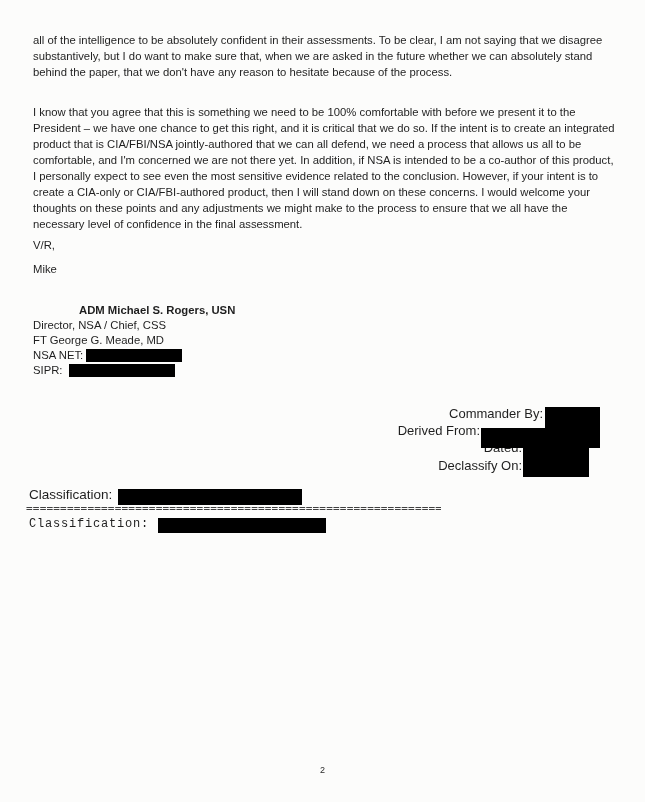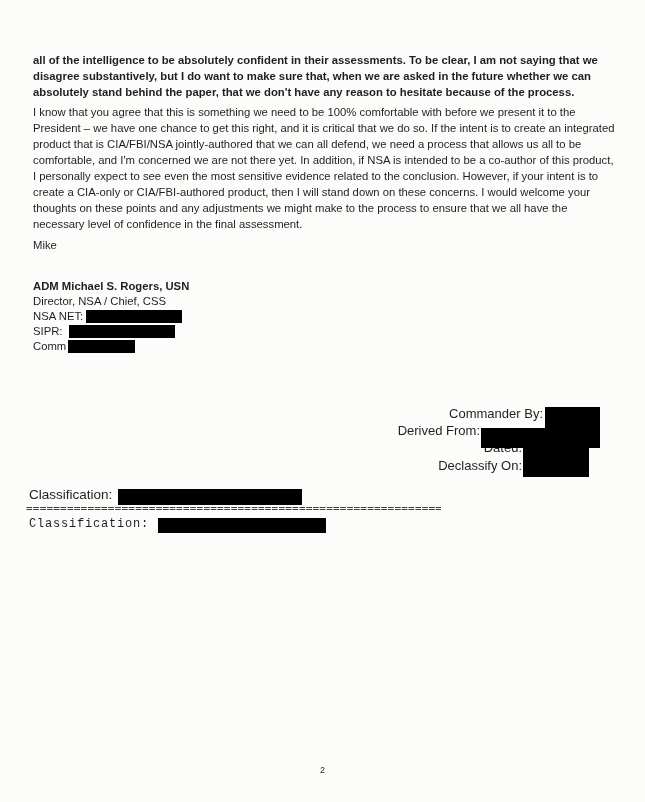--- a/index.html
+++ b/index.html
@@ -10,29 +10,29 @@
     font-family:"Liberation Sans",sans-serif;
     color:#1f1f1f;
     overflow:hidden;
     margin:0 auto;
   }
   .para{
     position:absolute;left:33px;width:585px;
     font-size:11.3px;line-height:16px;margin:0;
     text-align:left;
   }
-  #p1{top:52px;font-weight:bold;}
+  #p1{top:32px;}
   #p2{top:104px;}
   .sig{
     position:absolute;left:33px;top:238px;
     font-size:11.3px;line-height:15px;
   }
   .sig .closing{margin-bottom:9px;}
   .sig .signed{margin-bottom:26px;}
-  .sig .sname{font-weight:bold;}
+  .sig .sname{font-weight:bold;margin-left:46px;}
   .contact-line{white-space:nowrap;}
   .redact{
     display:inline-block;background:#000;
     vertical-align:middle;transform:translateY(-1px);
   }
   .r-nsanet{width:96px;height:13px;margin-left:3px;}
   .r-sipr{width:106px;height:13px;margin-left:6px;}
   .r-comm{width:67px;height:13px;margin-left:2px;}
   .auth-label{
     position:absolute;left:380px;text-align:right;
@@ -72,31 +72,30 @@
 </head>
 <body>
 
 <div class="page">
 
   <p class="para" id="p1">all of the intelligence to be absolutely confident in their assessments. To be clear, I am not saying that we disagree substantively, but I do want to make sure that, when we are asked in the future whether we can absolutely stand behind the paper, that we don't have any reason to hesitate because of the process.</p>
 
   <p class="para" id="p2">I know that you agree that this is something we need to be 100% comfortable with before we present it to the President – we have one chance to get this right, and it is critical that we do so. If the intent is to create an integrated product that is CIA/FBI/NSA jointly-authored that we can all defend, we need a process that allows us all to be comfortable, and I'm concerned we are not there yet. In addition, if NSA is intended to be a co-author of this product, I personally expect to see even the most sensitive evidence related to the conclusion. However, if your intent is to create a CIA-only or CIA/FBI-authored product, then I will stand down on these concerns. I would welcome your thoughts on these points and any adjustments we might make to the process to ensure that we all have the necessary level of confidence in the final assessment.</p>
 
   <div class="sig">
+    <div class="closing">V/R,</div>
     <div class="signed">Mike</div>
     <div class="sname">ADM Michael S. Rogers, USN</div>
     <div>Director, NSA / Chief, CSS</div>
+    <div>FT George G. Meade, MD</div>
     <div class="contact-line">
       <span>NSA NET:</span><span class="redact r-nsanet"></span>
     </div>
     <div class="contact-line">
       <span>SIPR:</span><span class="redact r-sipr"></span>
-    </div>
-    <div class="contact-line">
-      <span>Comm</span><span class="redact r-comm"></span>
     </div>
   </div>
 
   <div class="auth-label" id="auth1">Commander By:</div>
   <div class="auth-label" id="auth2">Derived From:</div>
   <div class="auth-label" id="auth3">Dated:</div>
   <div class="auth-label" id="auth4">Declassify On:</div>
   <div class="blob" id="blobA"></div>
   <div class="blob" id="blobB"></div>
   <div class="blob" id="blobC"></div>

